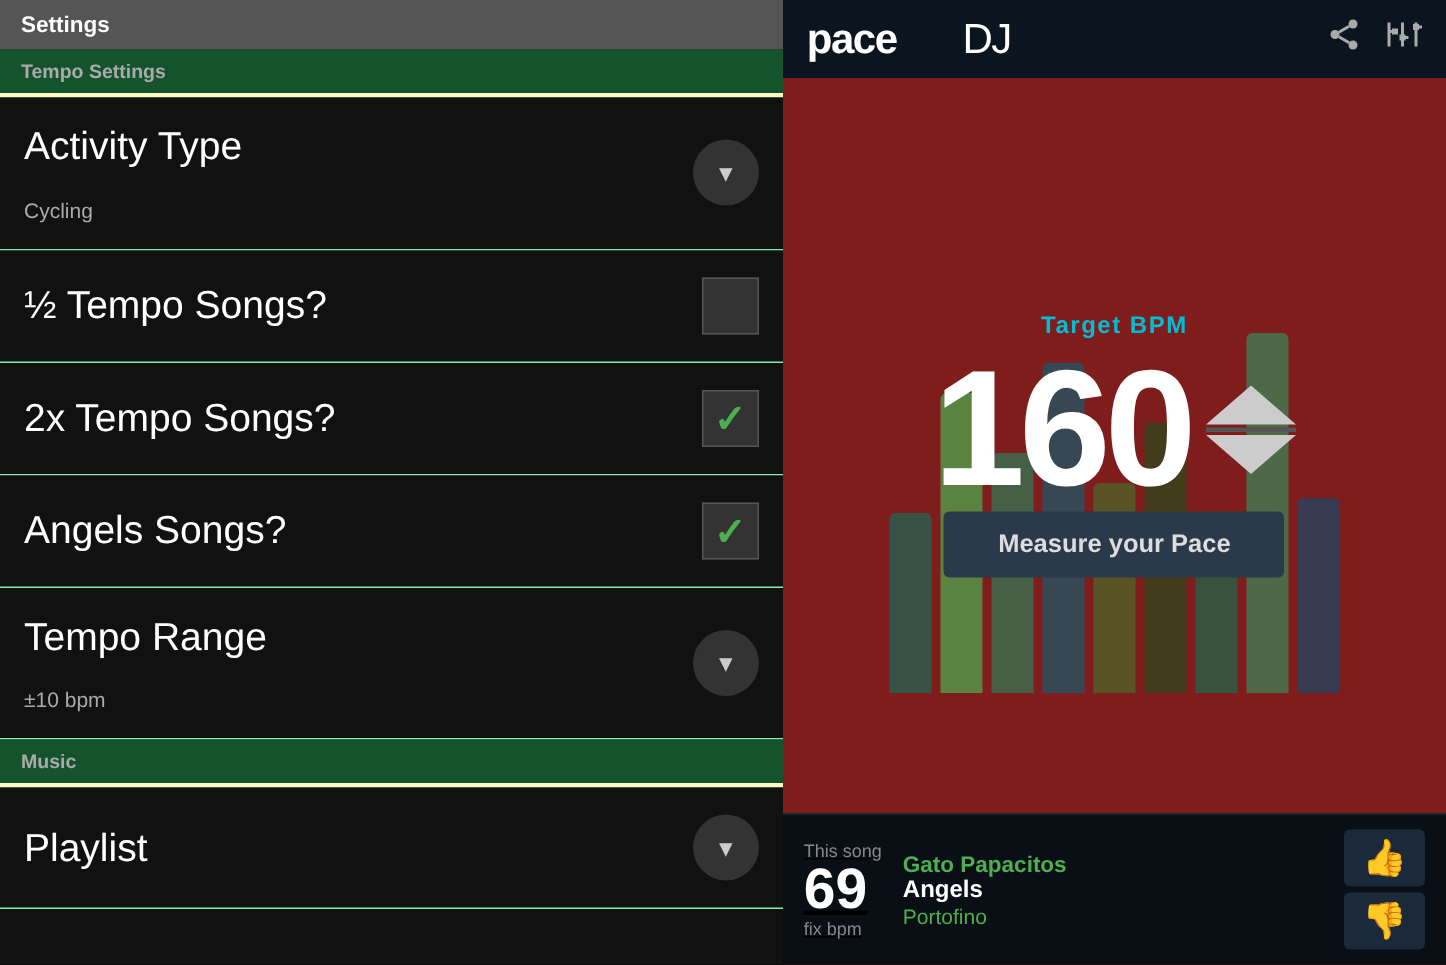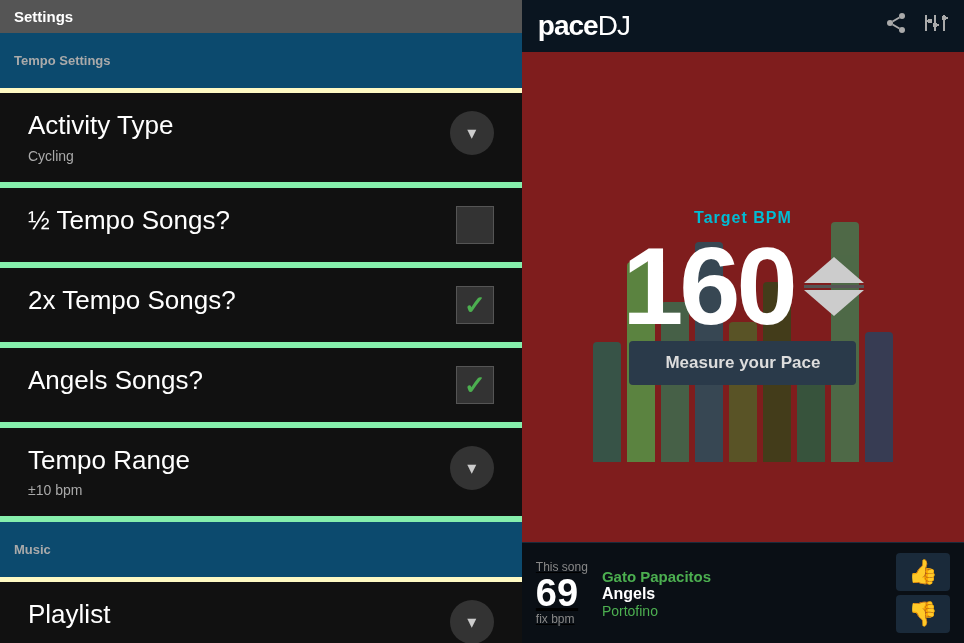--- a/index.html
+++ b/index.html
@@ -24,53 +24,53 @@
 
     .settings-title-bar {
       background: #555;
       padding: 8px 14px;
       color: #fff;
       font-size: 15px;
       font-weight: bold;
     }
 
     .section-header {
-      background: #0c4a6e;
-      padding: 20px 14px;
+      background: #14532d;
+      padding: 7px 14px;
       color: #aaa;
       font-size: 13px;
       font-weight: bold;
-      border-bottom: 5px solid #fef9c3;
+      border-bottom: 3px solid #fef9c3;
     }
 
     .settings-item {
       display: flex;
-      align-items: flex-start;
+      align-items: center;
       justify-content: space-between;
-      padding: 18px 28px;
-      border-bottom: 6px solid #86efac;
+      padding: 18px 16px;
+      border-bottom: 1px solid #86efac;
       background: #111;
     }
 
     .settings-item-text {
       display: flex;
       flex-direction: column;
     }
 
     .settings-item-label {
       color: #fff;
       font-size: 26px;
       font-weight: normal;
       line-height: 1.1;
     }
 
     .settings-item-sublabel {
       color: #aaa;
       font-size: 14px;
-      margin-top: 8px;
+      margin-top: 20px;
     }
 
     .dropdown-btn {
       width: 44px;
       height: 44px;
       background: #333;
       border-radius: 50%;
       display: flex;
       align-items: center;
       justify-content: center;
@@ -134,20 +134,21 @@
       font-size: 28px;
       font-weight: bold;
       letter-spacing: -1px;
     }
 
     .logo-dj {
       color: #fff;
       font-size: 28px;
       font-weight: normal;
       letter-spacing: -1px;
+      margin-left: 44px;
     }
 
     .header-icons {
       display: flex;
       gap: 14px;
       align-items: center;
     }
 
     .header-icon {
       color: #aaa;

